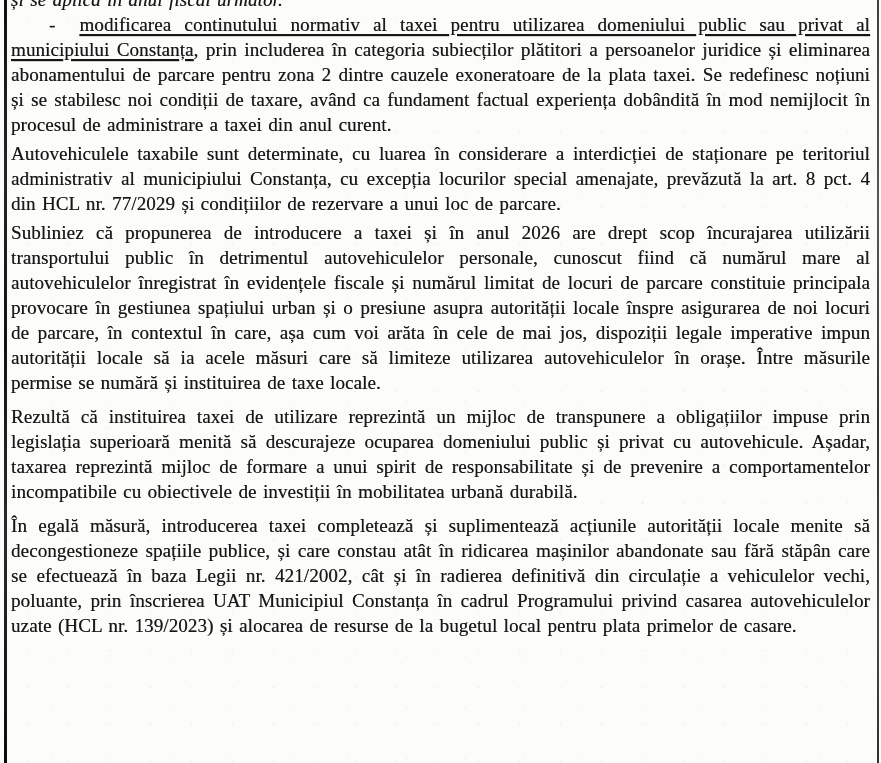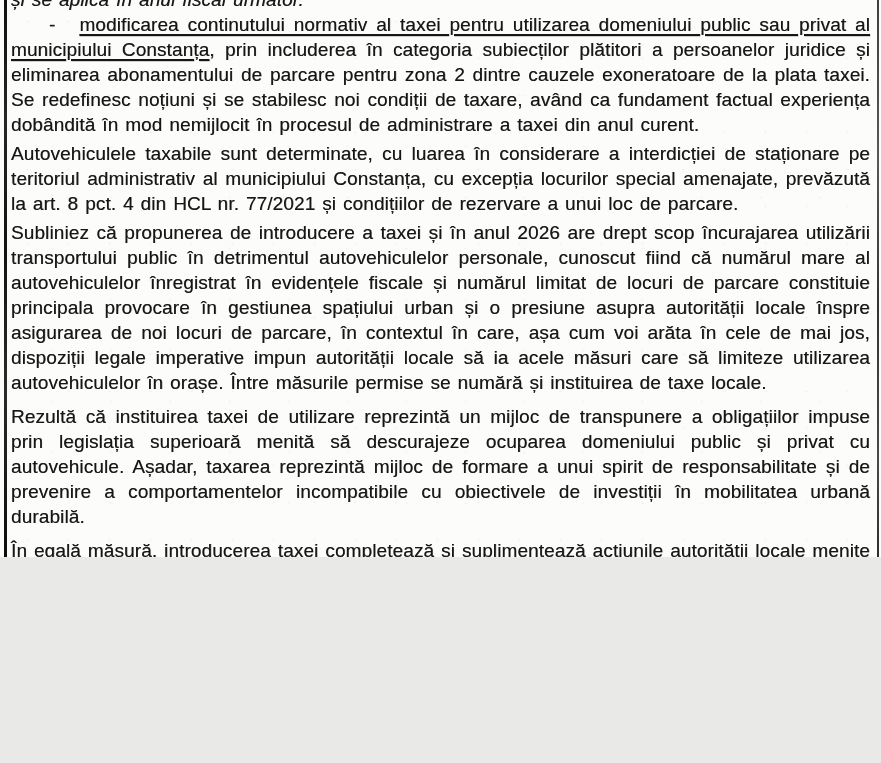--- a/index.html
+++ b/index.html
@@ -3,28 +3,29 @@
 <meta charset="utf-8">
 <style>
   html, body { margin: 0; padding: 0; }
   body {
     width: 881px; height: 763px;
     background: #e9e9e7;
     font-family: "Liberation Sans", sans-serif;
   }
   .page {
     position: relative;
-    width: 881px; height: 557px;
+    width: 881px; height: 763px;
     overflow: hidden;
     background-color: #fcfcfa;
     background-image:
       radial-gradient(rgba(110,110,110,0.055) 1px, transparent 1.4px),
       radial-gradient(rgba(90,90,90,0.045) 1px, transparent 1.4px);
     background-size: 41px 37px, 59px 51px;
     background-position: 7px 3px, 23px 19px;
+    font-family: Liberation Serif, serif;
   }
   .border-left {
     position: absolute; left: 4px; top: 0; height: 100%; width: 3px;
     background: linear-gradient(to bottom,
       #101010 0%, #262626 22%, #121212 45%, #2b2b2b 70%, #0c0c0c 100%);
   }
   .border-right {
     position: absolute; right: 2px; top: 0; height: 100%; width: 2px;
     background: linear-gradient(to bottom,
       #3f3f3f 0%, #585858 28%, #333333 55%, #4a4a4a 82%, #2e2e2e 100%);
@@ -60,21 +61,21 @@
 <div class="page">
   <div class="border-left"></div>
   <div class="border-right"></div>
 
   <div class="text-block">
 
     <p class="intro-line">și se aplică în anul fiscal următor.</p>
 
     <p class="bullet-para"><span class="bullet-marker">-</span><span class="underlined">modificarea continutului normativ al taxei pentru utilizarea domeniului public sau privat al municipiului Constanța</span><span>, prin includerea în categoria subiecților plătitori a persoanelor juridice și eliminarea abonamentului de parcare pentru zona 2 dintre cauzele exoneratoare de la plata taxei. Se redefinesc noțiuni și se stabilesc noi condiții de taxare, având ca fundament factual experiența dobândită în mod nemijlocit în procesul de administrare a taxei din anul curent.</span></p>
 
-    <p class="gap-sm">Autovehiculele taxabile sunt determinate, cu luarea în considerare a interdicției de staționare pe teritoriul administrativ al municipiului Constanța, cu excepția locurilor special amenajate, prevăzută la art. 8 pct. 4 din HCL nr. 77/2021 și condițiilor de rezervare a unui loc de parcare.</p>
+    <p class="gap-sm">Autovehiculele taxabile sunt determinate, cu luarea în considerare a interdicției de staționare pe teritoriul administrativ al municipiului Constanța, cu excepția locurilor special amenajate, prevăzută la art. 8 pct. 4 din HCL nr. 77/2029 și condițiilor de rezervare a unui loc de parcare.</p>
 
     <p class="gap-sm">Subliniez că propunerea de introducere a taxei și în anul 2026 are drept scop încurajarea utilizării transportului public în detrimentul autovehiculelor personale, cunoscut fiind că numărul mare al autovehiculelor înregistrat în evidențele fiscale și numărul limitat de locuri de parcare constituie principala provocare în gestiunea spațiului urban și o presiune asupra autorității locale înspre asigurarea de noi locuri de parcare, în contextul în care, așa cum voi arăta în cele de mai jos, dispoziții legale imperative impun autorității locale să ia acele măsuri care să limiteze utilizarea autovehiculelor în orașe. Între măsurile permise se numără și instituirea de taxe locale.</p>
 
     <p class="gap-lg">Rezultă că instituirea taxei de utilizare reprezintă un mijloc de transpunere a obligațiilor impuse prin legislația superioară menită să descurajeze ocuparea domeniului public și privat cu autovehicule. Așadar, taxarea reprezintă mijloc de formare a unui spirit de responsabilitate și de prevenire a comportamentelor incompatibile cu obiectivele de investiții în mobilitatea urbană durabilă.</p>
 
     <p class="gap-lg">În egală măsură, introducerea taxei completează și suplimentează acțiunile autorității locale menite să decongestioneze spațiile publice, și care constau atât în ridicarea mașinilor abandonate sau fără stăpân care se efectuează în baza Legii nr. 421/2002, cât și în radierea definitivă din circulație a vehiculelor vechi, poluante, prin înscrierea UAT Municipiul Constanța în cadrul Programului privind casarea autovehiculelor uzate (HCL nr. 139/2023) și alocarea de resurse de la bugetul local pentru plata primelor de casare.</p>
 
   </div>
 </div>
 

